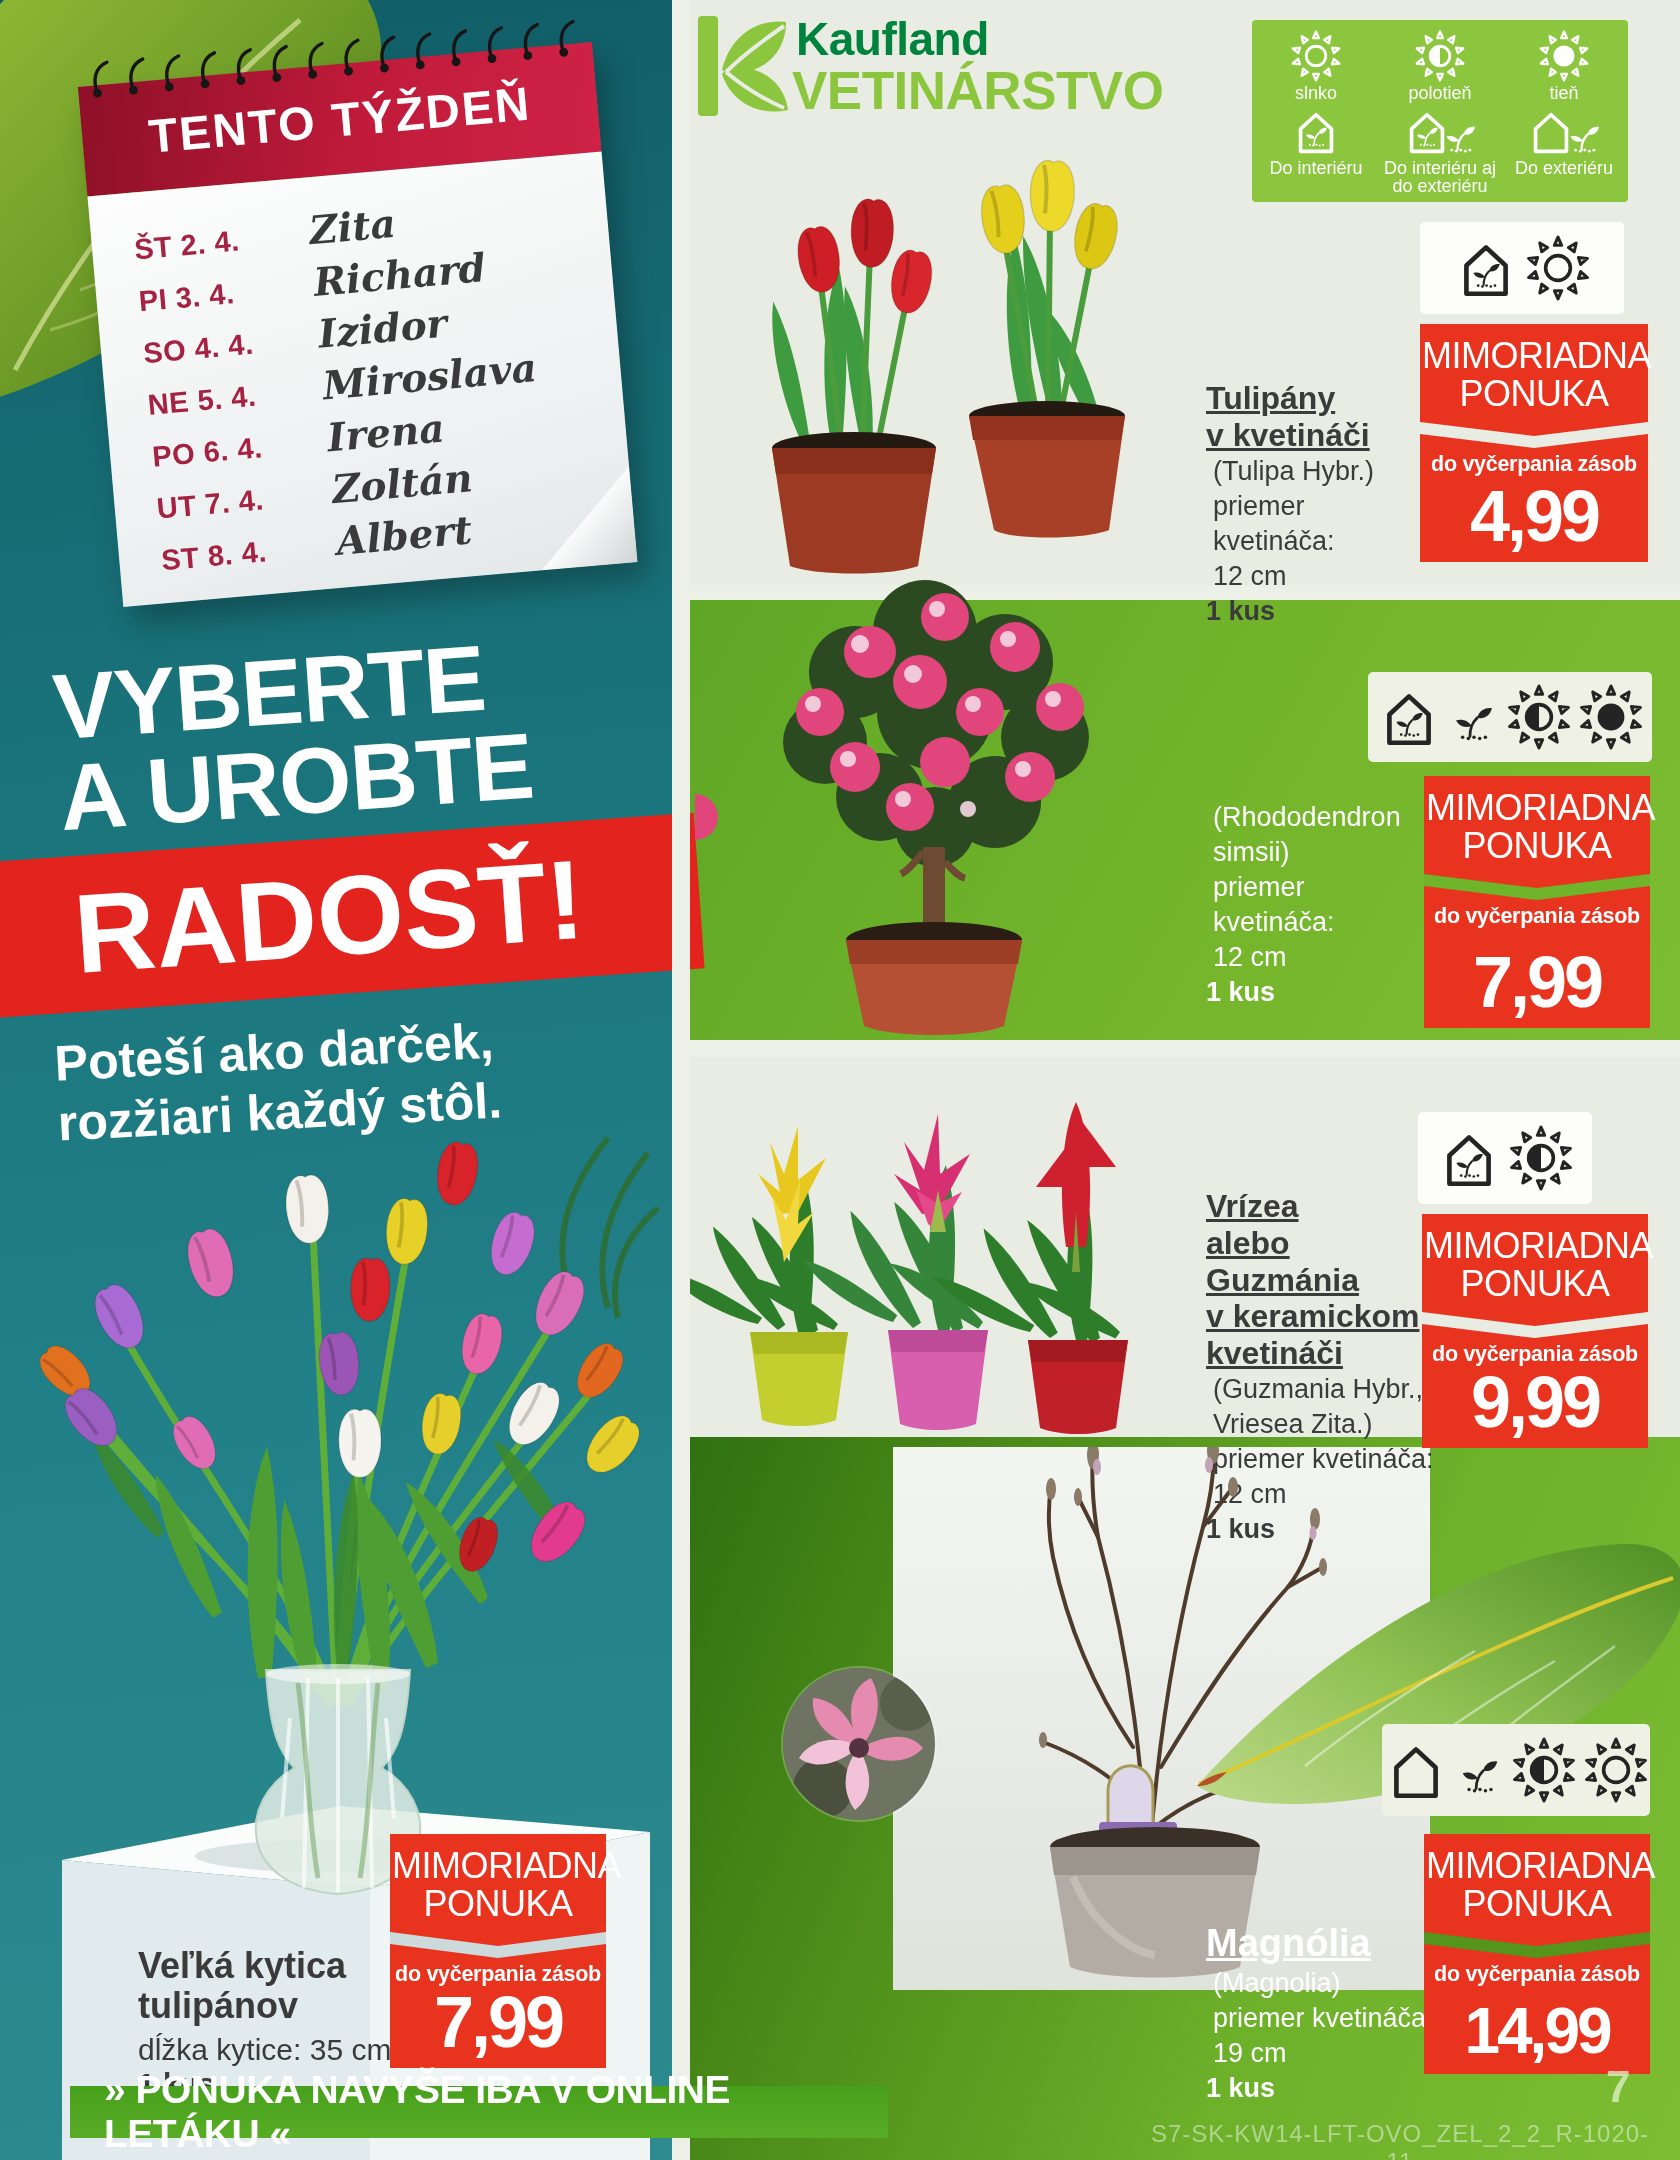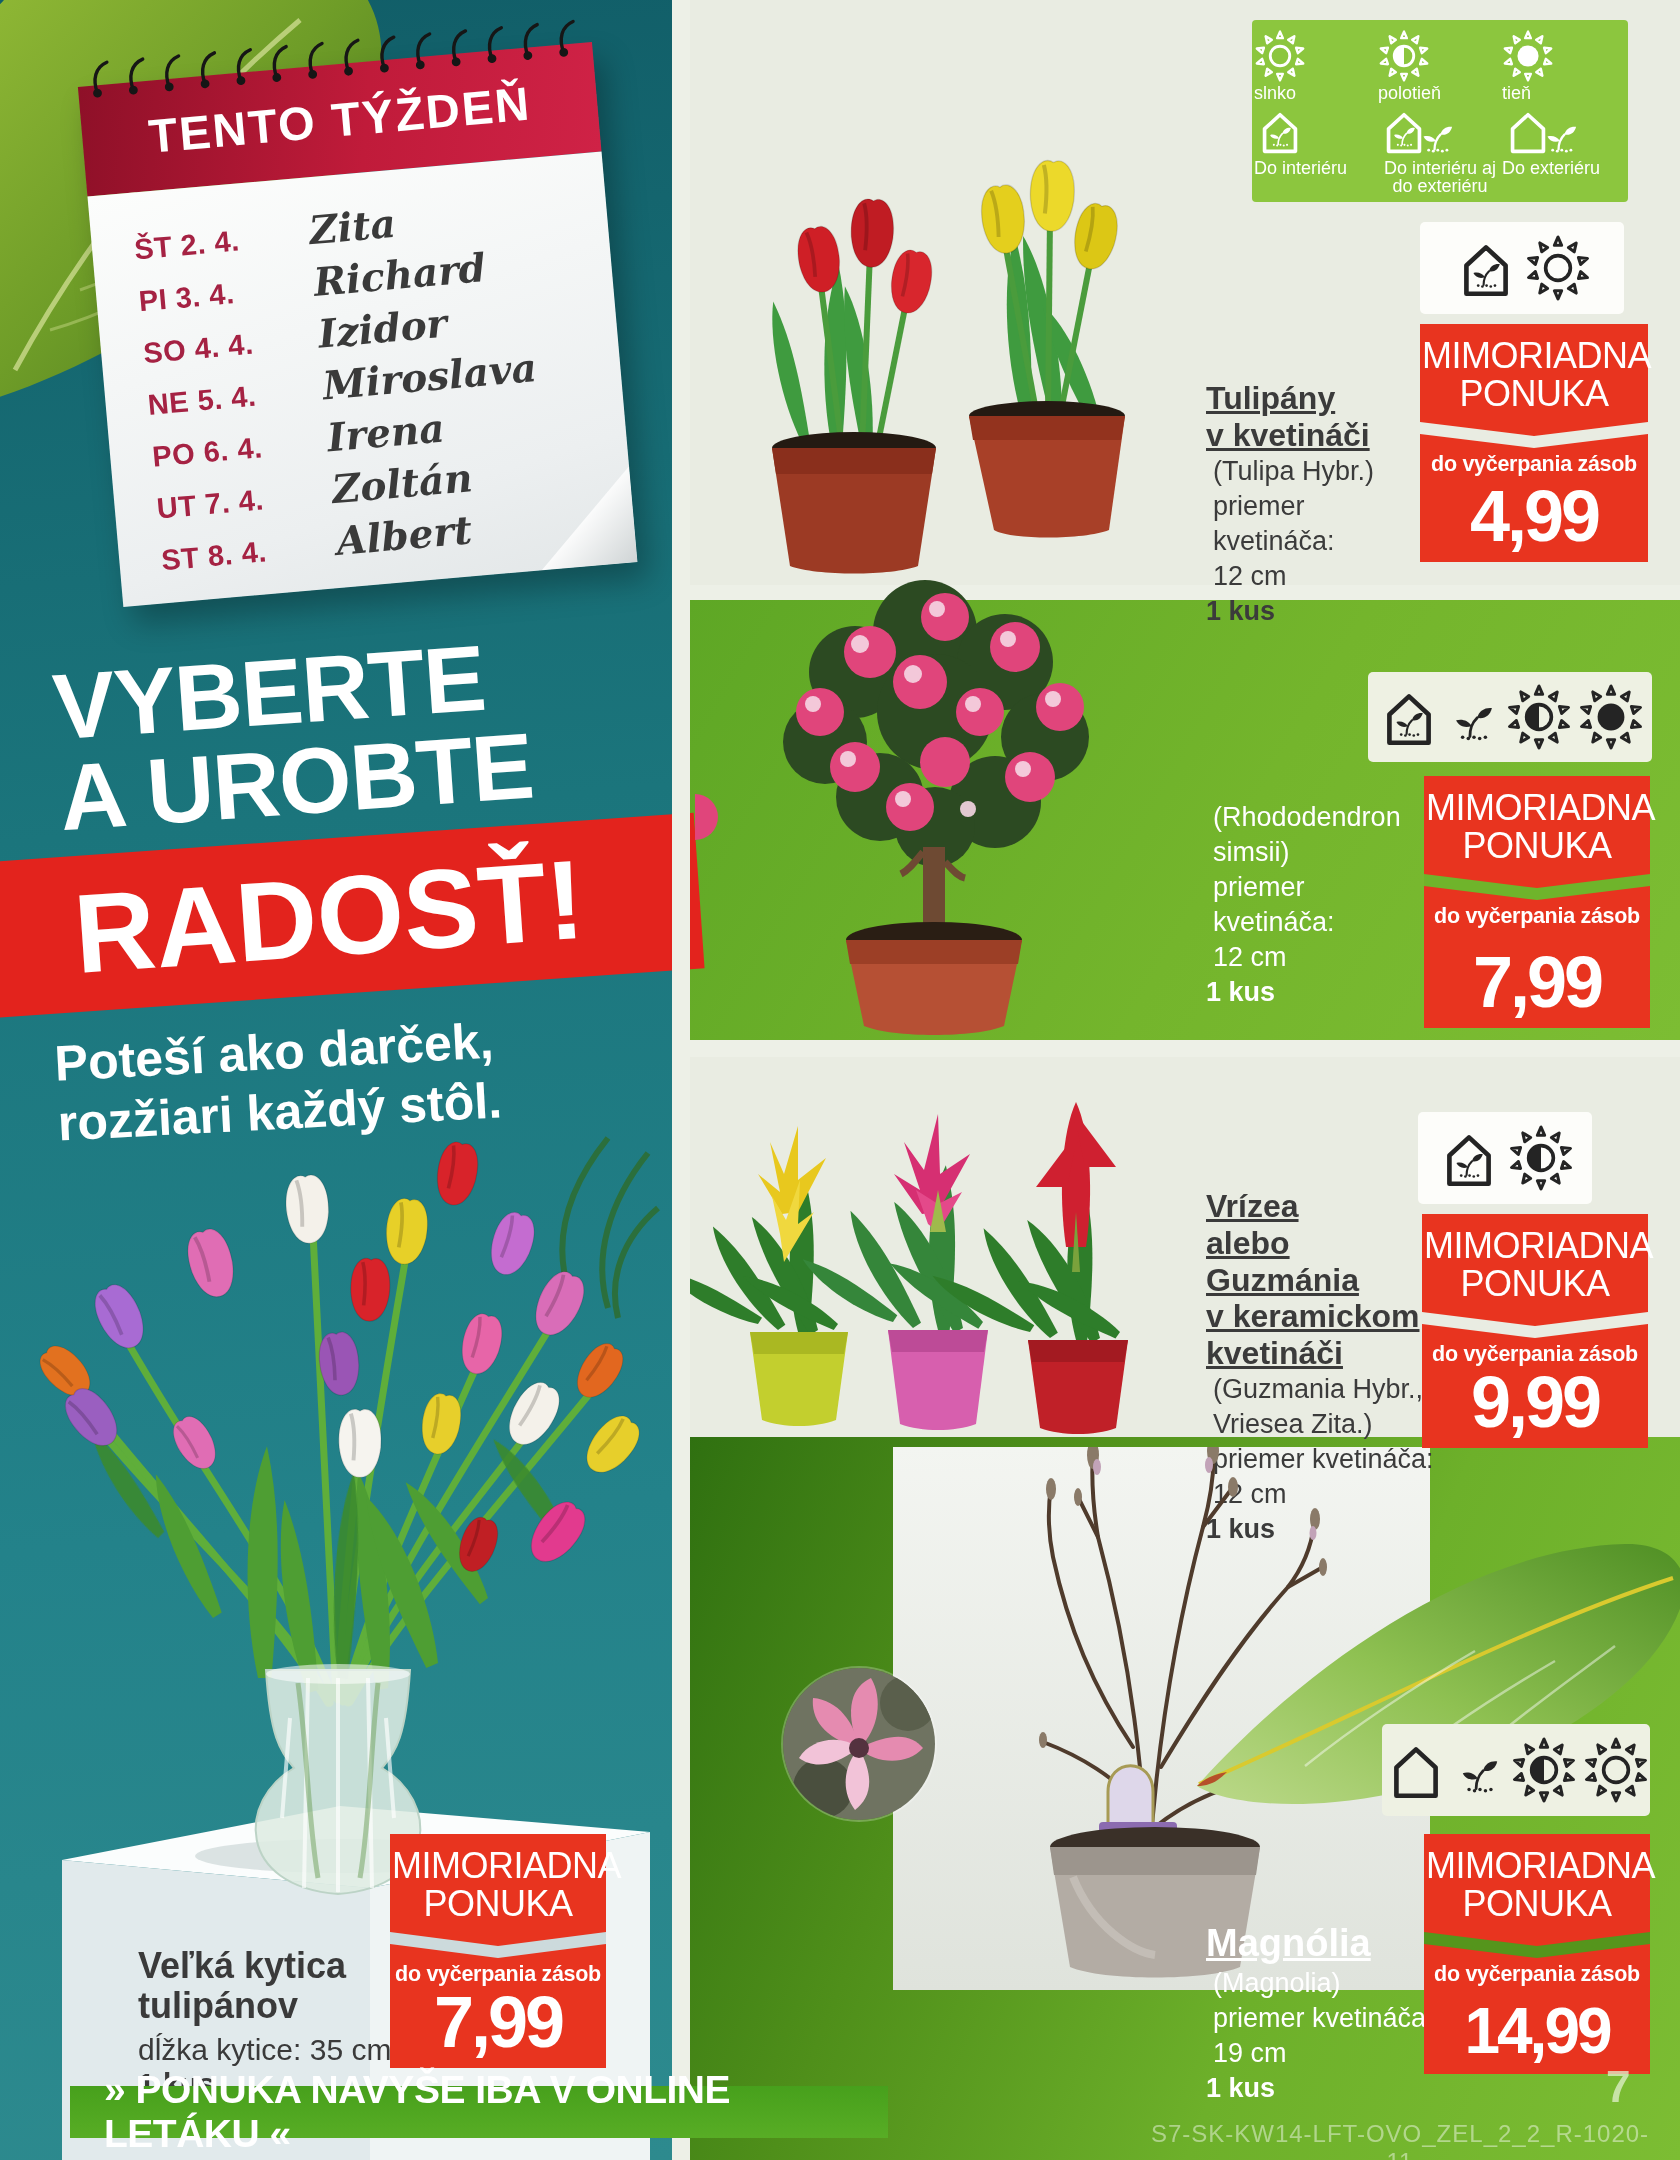--- a/index.html
+++ b/index.html
@@ -60,21 +60,21 @@
 
   
   .logo{position:absolute;left:692px;top:10px;z-index:2;width:470px;height:112px;}
   .logo-leaf{position:absolute;left:0;top:2px;width:100px;height:108px;}
   .logo-brand{position:absolute;left:104px;top:2px;font-size:46px;font-weight:900;color:#00843d;letter-spacing:-.5px;}
   .logo-div{position:absolute;left:100px;top:50px;font-size:53px;font-weight:900;color:#8cc63e;letter-spacing:-.5px;}
 
   
   .legend{position:absolute;left:1252px;top:20px;width:376px;height:182px;background:#8cc63e;
     border-radius:4px;z-index:2;display:flex;flex-wrap:wrap;padding:10px 2px 4px;box-sizing:border-box;color:#fff;}
-  .lg-cell{width:33.33%;display:flex;flex-direction:column;align-items:flex-start;box-sizing:border-box;}
+  .lg-cell{width:33.33%;display:flex;flex-direction:column;align-items:center;box-sizing:border-box;}
   .lg-cell svg{height:52px;}
   .lg-label{font-size:18px;line-height:1.05;text-align:center;margin-top:2px;}
 
   
   .photo{position:absolute;z-index:3;}
 
   
   .ptext{position:absolute;z-index:3;}
   .ptext .t{font-size:32px;font-weight:800;line-height:1.15;text-decoration:underline;}
   .ptext .l,.ptext .a{font-size:27px;line-height:1.3;margin-left:7px;}
@@ -372,20 +372,30 @@
   </div>
 
   <div class="row1"></div>
   <div class="row2">
     <div class="row2-green"></div>
   </div>
   <div class="row3"></div>
   <div class="row4"></div>
   <div class="gutter"></div>
 
+  <div class="logo">
+    <svg class="logo-leaf" viewBox="0 0 100 108">
+      <rect x="6" y="4" width="20" height="100" rx="4" fill="#8cc63e"></rect>
+      <path d="M30,58 C38,24 66,6 94,10 C94,42 70,62 38,62 Z" fill="#8cc63e"></path>
+      <path d="M30,62 C40,92 68,104 96,98 C92,68 66,52 36,56 Z" fill="#8cc63e"></path>
+      <path d="M34,60 C56,38 78,24 92,14 M34,60 C58,80 78,90 92,96" stroke="#e9ece2" stroke-width="4" fill="none"></path>
+    </svg>
+    <div class="logo-brand">Kaufland</div>
+    <div class="logo-div">VETINÁRSTVO</div>
+  </div>
 
   <div class="legend">
     <div class="lg-cell">
       <svg viewBox="0 0 64 64">
           <use href="#i-sun"></use>
         </svg>
       <div class="lg-label">slnko</div>
     </div>
     <div class="lg-cell">
       <svg viewBox="0 0 64 64">

